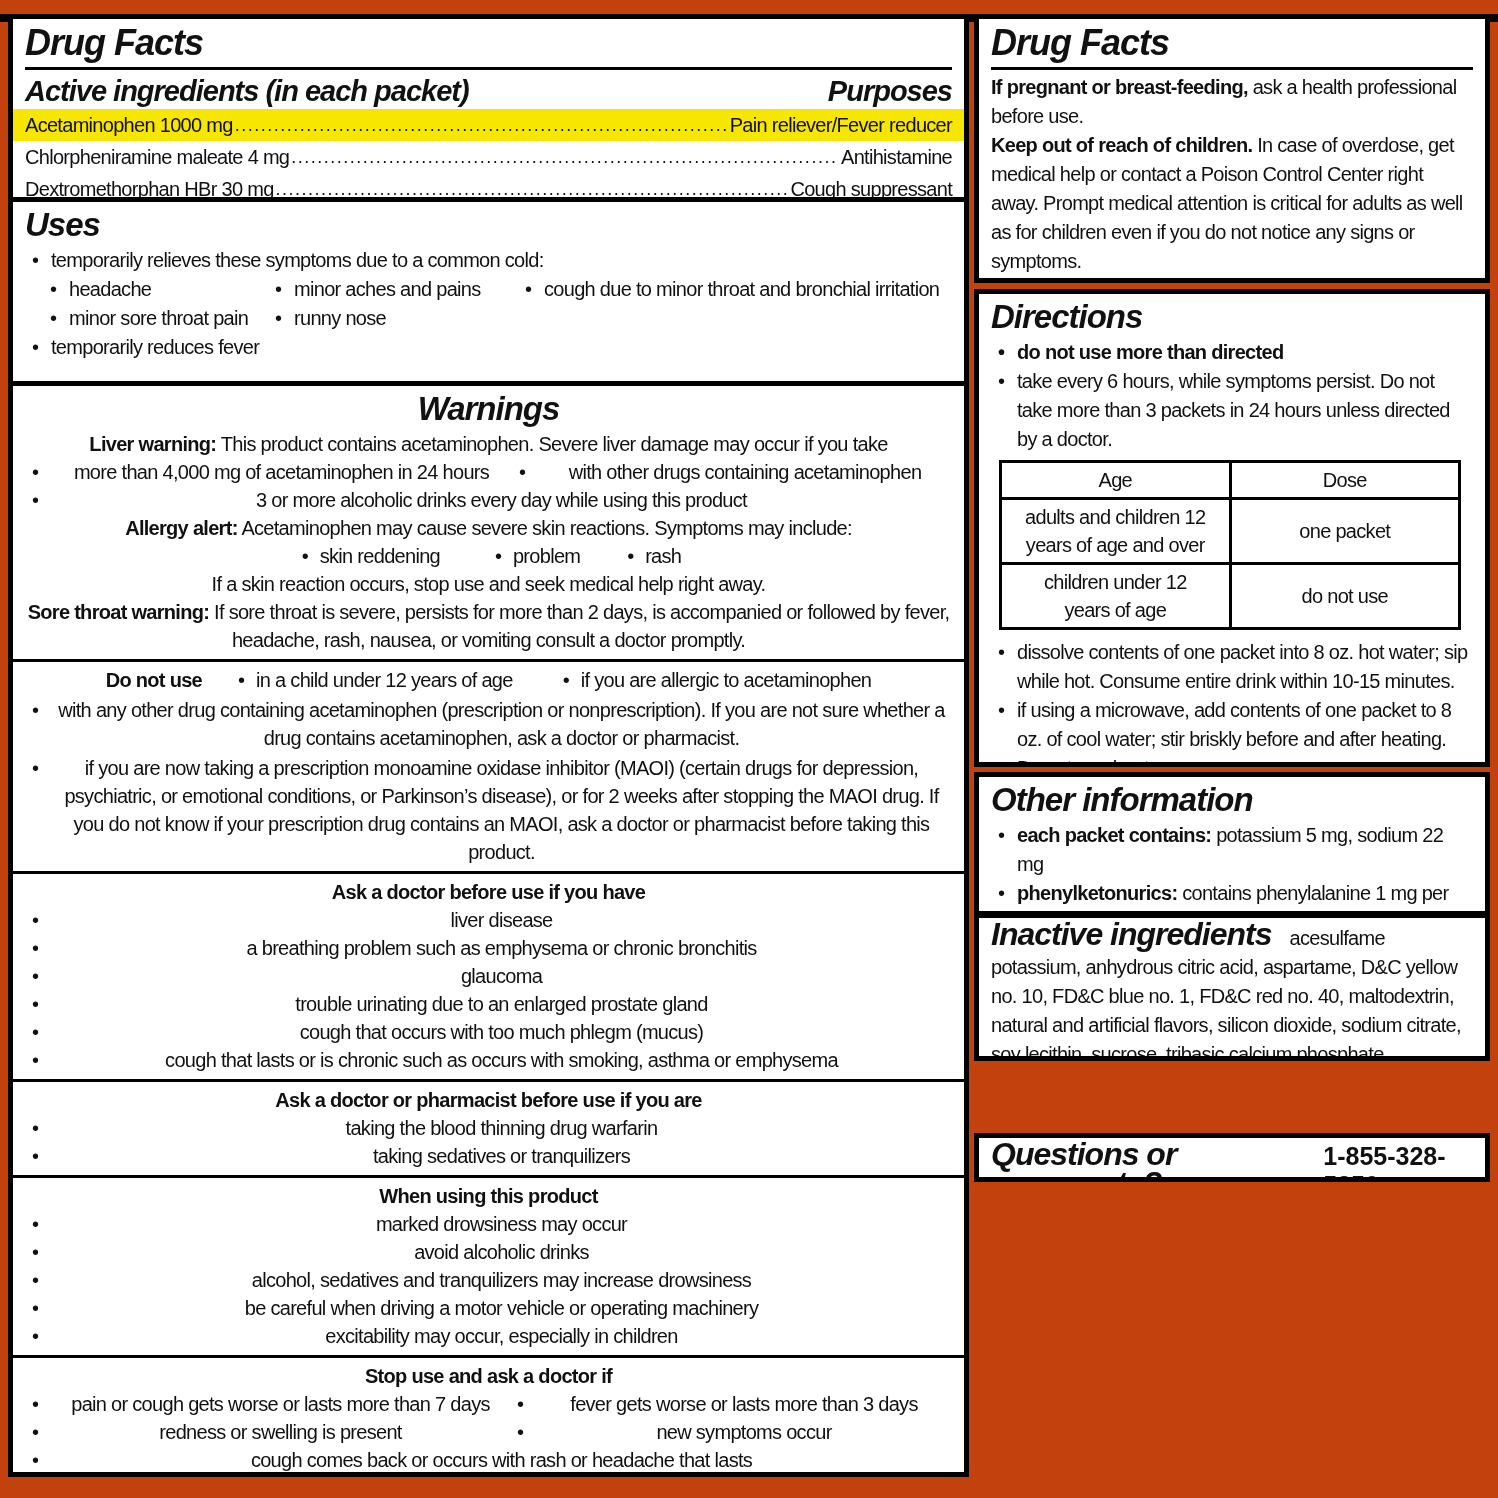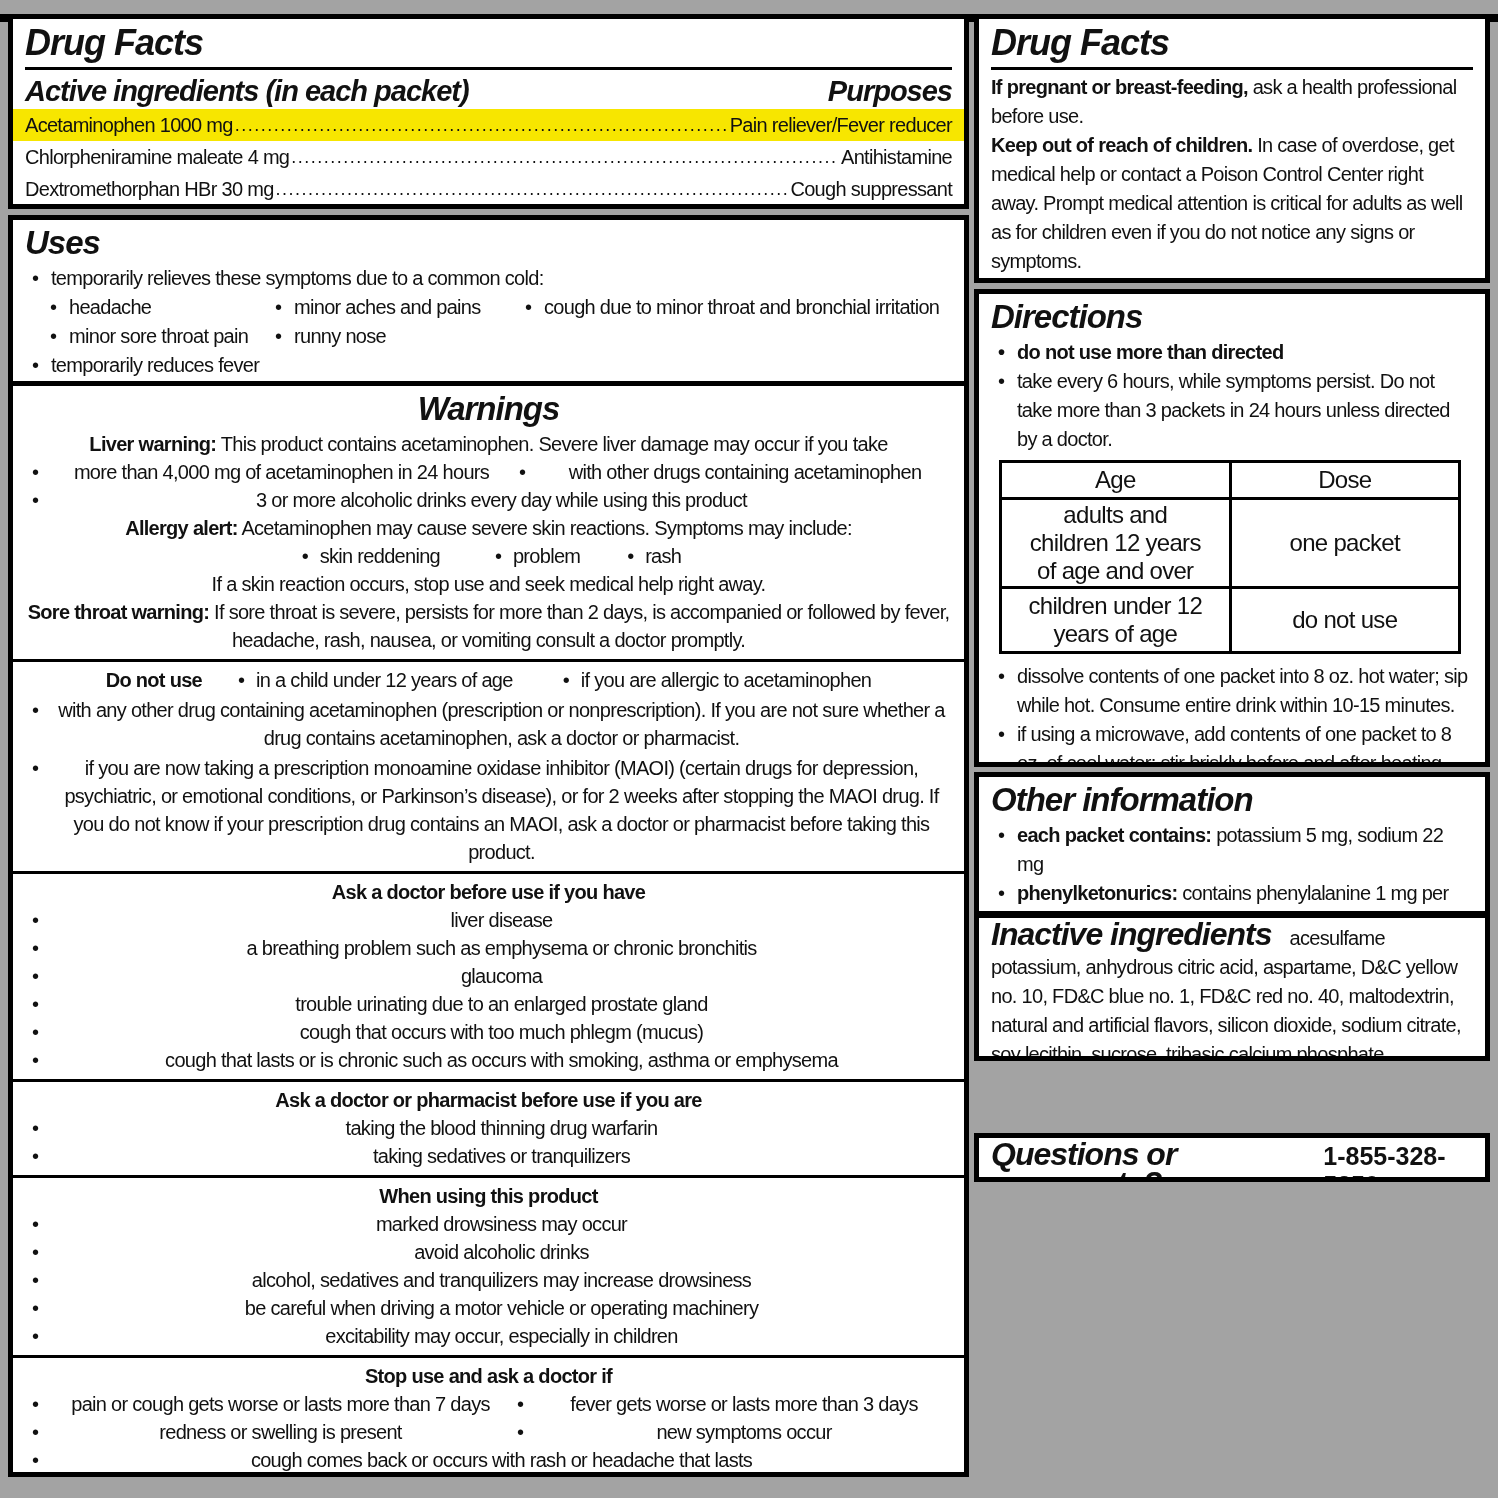--- a/index.html
+++ b/index.html
@@ -1,24 +1,24 @@
 <!DOCTYPE html>
 <html><head>
 <meta charset="utf-8">
 <style>
   html,body{margin:0;padding:0;background:#fff;}
-  .canvas{position:relative;width:1498px;height:1498px;background:#a3a3a3;
+  .canvas{position:relative;width:1498px;height:1498px;background:#c2410c;
     font-family:"Liberation Sans",sans-serif;color:#111;overflow:hidden;
     font-size:20px;letter-spacing:-0.7px;}
   .topbar{position:absolute;left:0;top:14px;width:1498px;height:8px;background:#000;}
   .box{position:absolute;background:#fff;border:5px solid #000;box-sizing:border-box;
     padding:2px 12px;overflow:hidden;}
   
   .boxA{left:8px;top:14px;width:961px;height:195px;}
-  .boxB{left:8px;top:215px;width:961px;height:195px;}
+  .boxB{left:8px;top:197px;width:961px;height:195px;}
   .boxC{left:8px;top:381px;width:961px;height:1096px;line-height:28px;text-align:center;}
   
   .boxR{left:974px;width:516px;line-height:29px;}
   .r1{top:14px;height:269px;}
   .r2{top:289px;height:478px;}
   .r3{top:772px;height:144px;}
   .r4{top:913px;height:148px;}
   .r5{top:1133px;height:49px;}
   .title{font-style:italic;font-weight:bold;font-size:36px;line-height:44px;letter-spacing:-1px;}
   .title.small{font-size:33px;line-height:42px;}
@@ -40,21 +40,21 @@
   .ib{position:relative;padding-left:24px;display:inline-block;}
   .ib::before{content:"\2022";position:absolute;left:6px;}
   .uses-grid{display:grid;grid-template-columns:225px 250px 1fr;margin-left:18px;line-height:29px;}
   .pair{display:grid;grid-template-columns:487px 1fr;}
   .stop-grid{display:grid;grid-template-columns:485px 1fr;}
   .lh29{line-height:29px;}
   .mt2{margin-top:2px;}
   
   .dose-table{border-collapse:collapse;width:462px;margin:6px 0 8px 8px;text-align:center;}
   .dose-table th,.dose-table td{border:3px solid #000;font-weight:normal;
-    font-size:24px;letter-spacing:-0.7px;padding:1px 21px;line-height:28px;}
+    font-size:20px;letter-spacing:-0.7px;padding:1px 21px;line-height:28px;}
   .dose-table th{height:32px;}
   .dose-table td{height:60px;}
   .dose-table .agecol{width:50%;}
   
   .inline-head{font-style:italic;font-weight:bold;font-size:32px;letter-spacing:-1px;
     line-height:29px;padding-right:18px;}
   .qrow{display:flex;align-items:baseline;}
   .phone{font-weight:bold;font-size:25px;margin-left:26px;letter-spacing:0;}
 </style>
 </head>

